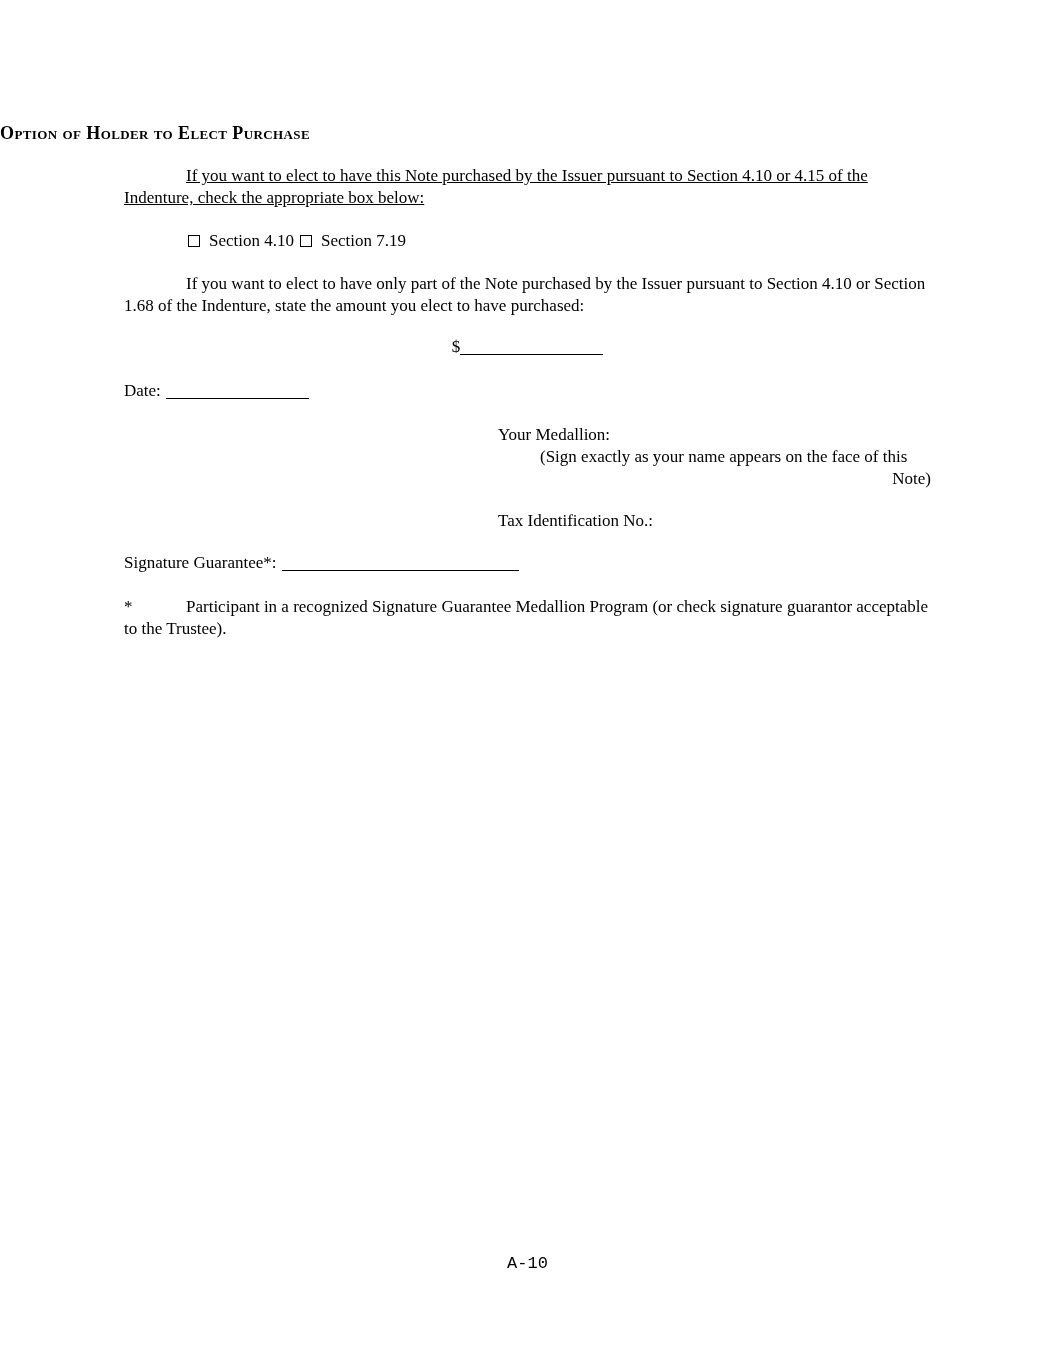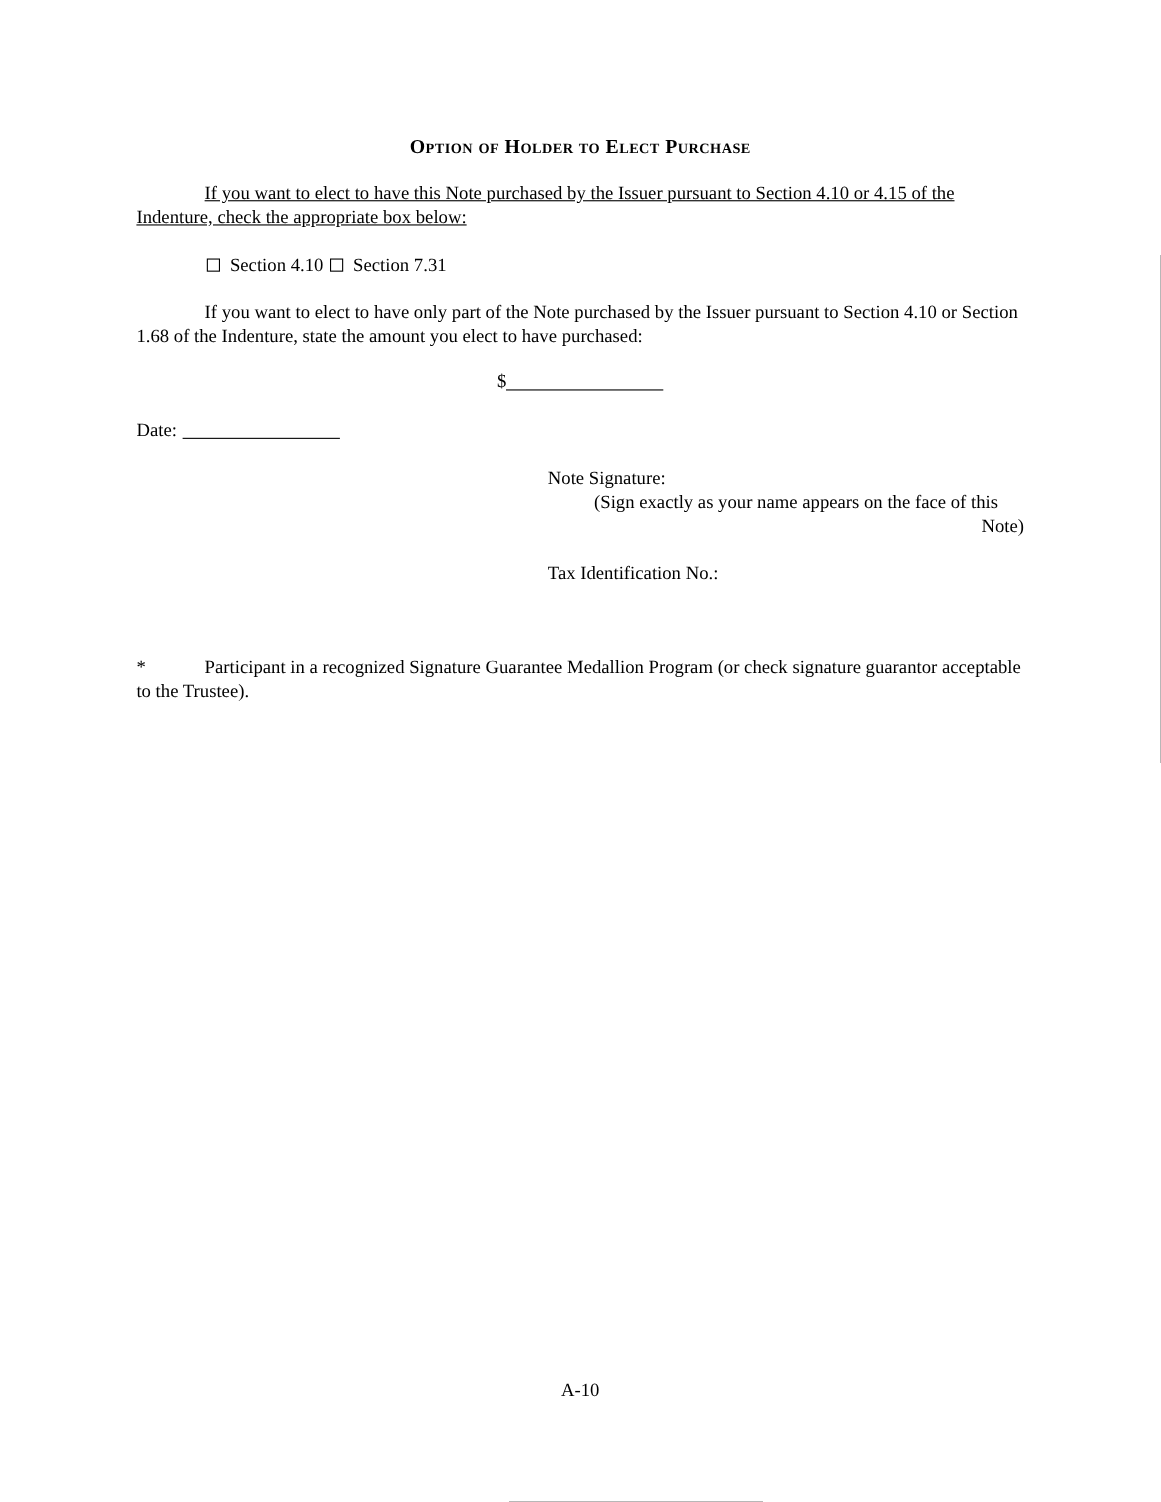--- a/index.html
+++ b/index.html
@@ -11,21 +11,21 @@
     height: 1365px;
     background: #ffffff;
     font-family: "Liberation Serif", "DejaVu Serif", serif;
     font-size: 17px;
     color: #000000;
     overflow: hidden;
   }
   .abs { position: absolute; }
   .doc-title {
     top: 122px; left: 0; right: 0;
-    text-align: center;
+    text-align: left;
     font-weight: bold;
     font-variant: small-caps;
     font-size: 18px;
     letter-spacing: 0.4px;
     line-height: 22px;
   }
   .para {
     left: 124px;
     width: 808px;
     line-height: 22px;
@@ -73,53 +73,57 @@
     top: 596px; left: 124px;
     width: 808px;
     line-height: 22px;
   }
   .fn-marker { position: absolute; left: 0; top: 0; }
   .fn-text { display: block; text-indent: 62px; }
   .page-footer {
     top: 1253px; left: 0; right: 0;
     text-align: center;
     line-height: 22px;
+    font-family: Liberation Mono, monospace;
   }
 </style>
 </head>
 <body>
 
 <div class="page">
 
   <div class="abs doc-title">Option of Holder to Elect Purchase</div>
 
   <div class="abs para para-1">If you want to elect to have this Note purchased by the Issuer pursuant to Section 4.10 or 4.15 of the Indenture, check the appropriate box below:</div>
 
   <div class="abs checkbox-row">
-    <span class="checkbox cb-box-1"></span><span class="cb-label-1">Section 4.10</span><span class="checkbox cb-box-2"></span><span>Section 7.31</span>
+    <span class="checkbox cb-box-1"></span><span class="cb-label-1">Section 4.10</span><span class="checkbox cb-box-2"></span><span>Section 7.19</span>
   </div>
 
   <div class="abs para para-2">If you want to elect to have only part of the Note purchased by the Issuer pursuant to Section 4.10 or Section 1.68 of the Indenture, state the amount you elect to have purchased:</div>
 
   <div class="abs amount-line">
     <span>$</span><span class="blank amount-blank"></span>
   </div>
 
   <div class="abs date-line">
     <span>Date:</span><span class="blank date-blank"></span>
   </div>
 
-  <div class="abs your-signature">Note Signature:</div>
+  <div class="abs your-signature">Your Medallion:</div>
 
   <div class="abs sign-note-1">(Sign exactly as your name appears on the face of this</div>
 
   <div class="abs sign-note-2">Note)</div>
 
   <div class="abs tax-id">Tax Identification No.:</div>
 
+  <div class="abs guarantee-line">
+    <span>Signature Guarantee*:</span><span class="blank guarantee-blank"></span>
+  </div>
 
   <div class="abs footnote">
     <span class="fn-marker">*</span>
     <span class="fn-text">Participant in a recognized Signature Guarantee Medallion Program (or check signature guarantor acceptable to the Trustee).</span>
   </div>
 
   <div class="abs page-footer">A-10</div>
 
 </div>
 

